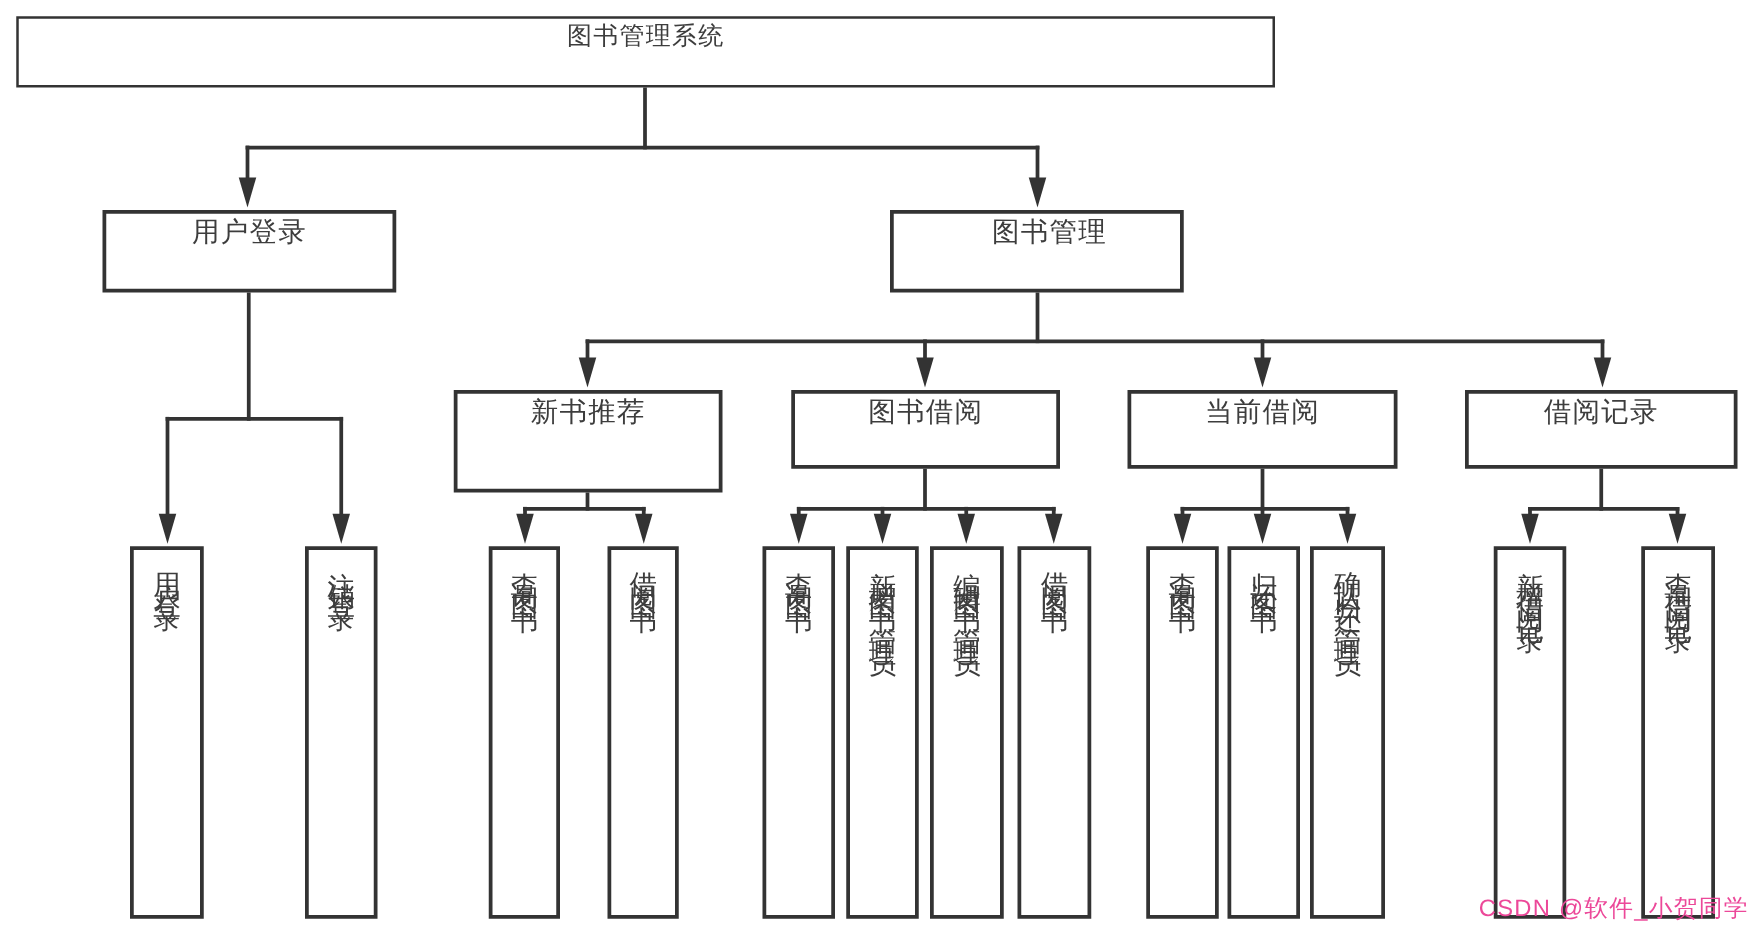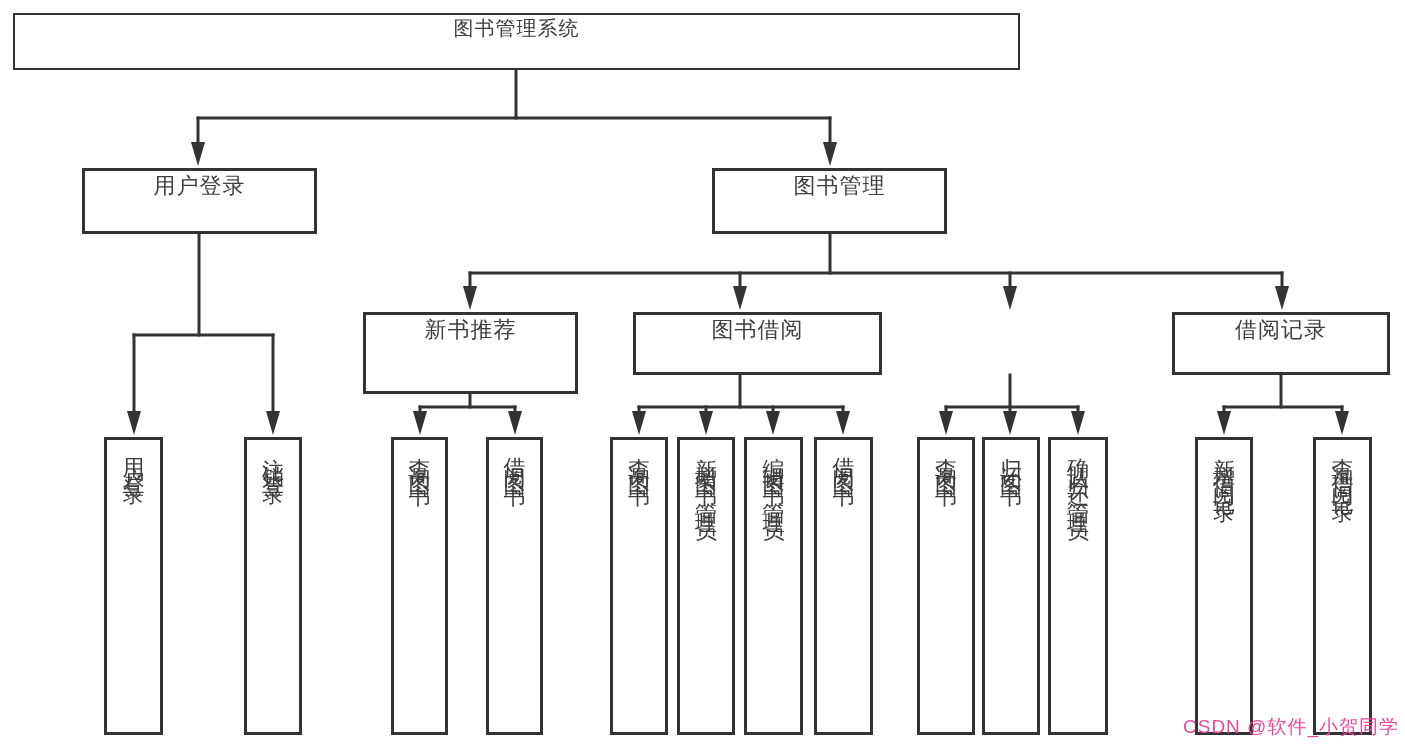--- a/index.html
+++ b/index.html
@@ -100,34 +100,37 @@
       </div>
       <div class="node branch" style="left: 363px; top: 312px; width: 215px; height: 82px;">
         <span>新书推荐</span>
       </div>
       <div class="node leaf" style="left: 391px; top: 437px; width: 57px; height: 298px;">
         <span>查询图书</span>
       </div>
       <div class="node leaf" style="left: 486px; top: 437px; width: 57px; height: 298px;">
         <span>借阅图书</span>
       </div>
-      <div class="node branch" style="left: 633px; top: 312px; width: 249px; height: 63px;">
+      <div class="node branch" style="left: 633px; top: 312px; width: 215px; height: 63px;">
         <span>图书借阅</span>
       </div>
       <div class="node leaf" style="left: 610px; top: 437px; width: 58px; height: 298px;">
         <span>查询图书</span>
       </div>
       <div class="node leaf" style="left: 677px; top: 437px; width: 58px; height: 298px;">
         <span>新增图书（管理员）</span>
       </div>
       <div class="node leaf" style="left: 744px; top: 437px; width: 59px; height: 298px;">
         <span>编辑图书（管理员）</span>
       </div>
       <div class="node leaf" style="left: 814px; top: 437px; width: 59px; height: 298px;">
         <span>借阅图书</span>
+      </div>
+      <div class="node branch" style="left: 902px; top: 312px; width: 216px; height: 63px;">
+        <span>当前借阅</span>
       </div>
       <div class="node leaf" style="left: 917px; top: 437px; width: 58px; height: 298px;">
         <span>查询图书</span>
       </div>
       <div class="node leaf" style="left: 982px; top: 437px; width: 58px; height: 298px;">
         <span>归还图书</span>
       </div>
       <div class="node leaf" style="left: 1048px; top: 437px; width: 60px; height: 298px;">
         <span>确认归还（管理员）</span>
       </div>

